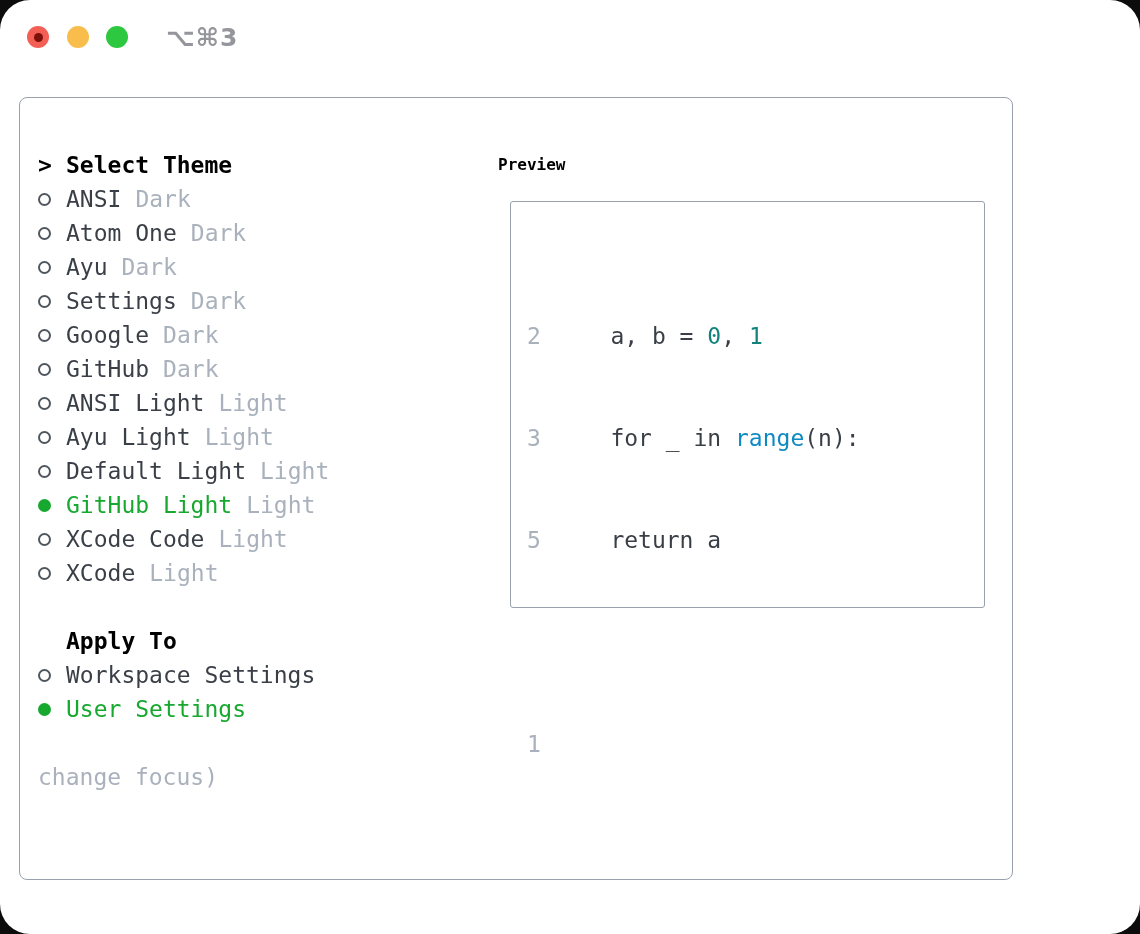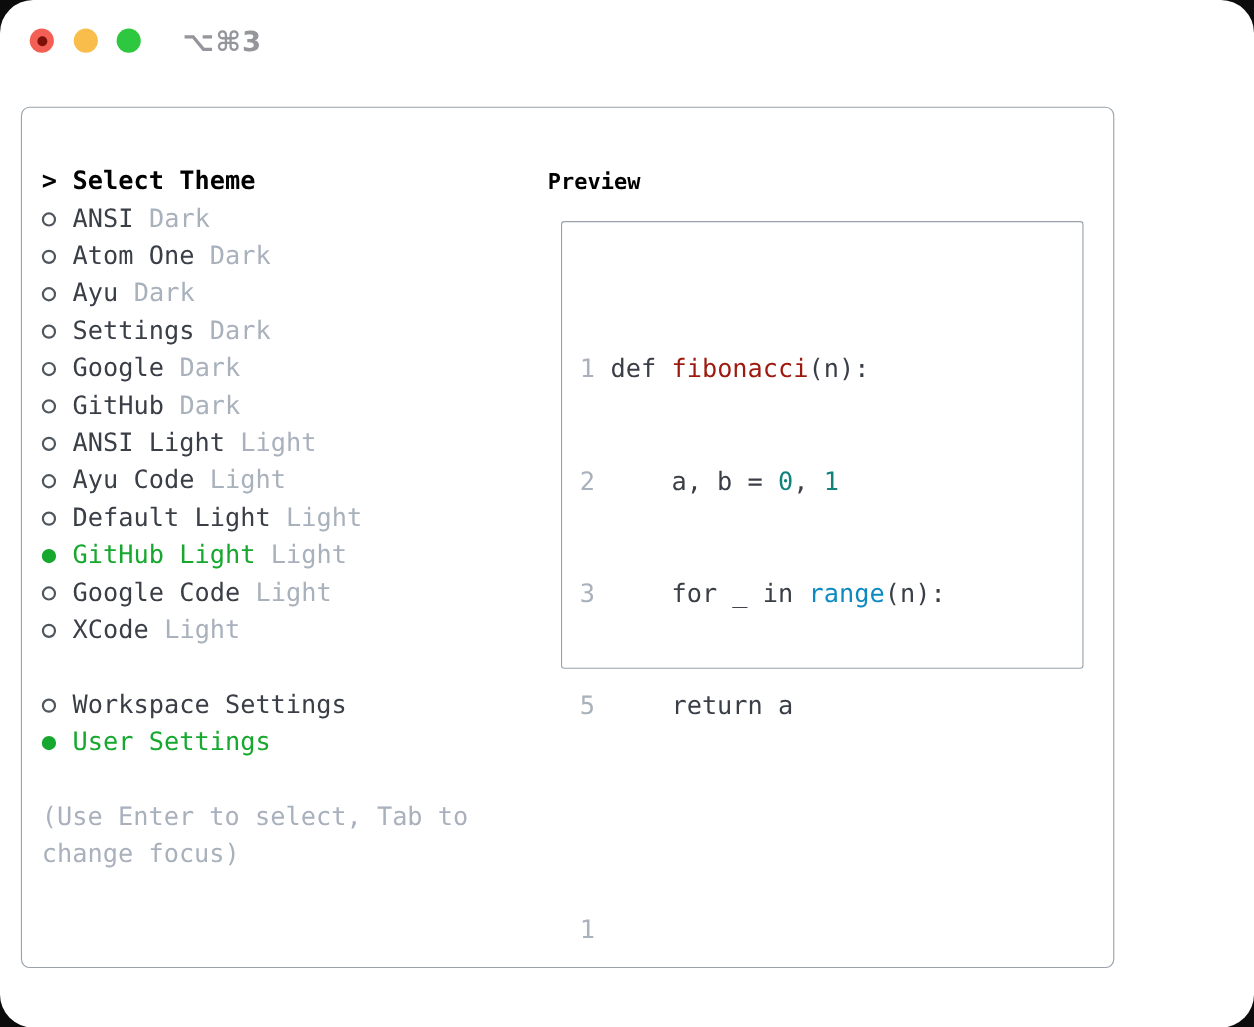--- a/index.html
+++ b/index.html
@@ -47,21 +47,21 @@
   .t-name { color: #3a3f47; }
   .row.selected .t-name { color: #17a82f; }
   .t-variant { color: #a9b1bc; margin-left: 14px; text-align: center; }
   .apply-label { font-weight: 700; color: #000; }
   .row.selected .opt-name { color: #17a82f; }
   .spacer-row { height: 34px; }
   .hint-line { height: 34px; line-height: 34px; font-size: 23px; color: #a9b1bc; white-space: pre; }
   
   .preview-title {
     position: absolute; left: 498px; top: 148px; height: 34px; line-height: 34px;
-    font-size: 20px; font-weight: 700; color: #000;
+    font-size: 16px; font-weight: 700; color: #000;
   }
   .preview-box {
     position: absolute; left: 510px; top: 201px; width: 475px; height: 407px;
     border: 1.5px solid #99a1ac; border-radius: 3px; background: #fff;
   }
   .code { position: absolute; left: 16px; top: 49px; font-size: 23px; line-height: 34px; white-space: pre; }
   .code-line { height: 34px; }
   .ln { display: inline-block; width: 28px; color: #a9b1bc; }
   .tok-plain   { color: #3a3f47; }
   .tok-title   { color: #9d1a10; }
@@ -101,55 +101,56 @@
     <div class="row">
       <span class="radio"></span><span class="t-name">Google</span><span class="t-variant">Dark</span>
     </div>
     <div class="row">
       <span class="radio"></span><span class="t-name">GitHub</span><span class="t-variant">Dark</span>
     </div>
     <div class="row">
       <span class="radio"></span><span class="t-name">ANSI Light</span><span class="t-variant">Light</span>
     </div>
     <div class="row">
-      <span class="radio"></span><span class="t-name">Ayu Code</span><span class="t-variant">Light</span>
+      <span class="radio"></span><span class="t-name">Ayu Light</span><span class="t-variant">Light</span>
     </div>
     <div class="row">
       <span class="radio"></span><span class="t-name">Default Light</span><span class="t-variant">Light</span>
     </div>
     <div class="row selected">
       <span class="radio on"></span><span class="t-name">GitHub Light</span><span class="t-variant">Light</span>
     </div>
     <div class="row">
-      <span class="radio"></span><span class="t-name">Google Code</span><span class="t-variant">Light</span>
+      <span class="radio"></span><span class="t-name">XCode Code</span><span class="t-variant">Light</span>
     </div>
     <div class="row">
       <span class="radio"></span><span class="t-name">XCode</span><span class="t-variant">Light</span>
     </div>
 
     <div class="spacer-row"></div>
 
+    <div class="row">
+      <span class="marker"></span><span class="apply-label">Apply To</span>
+    </div>
     <div class="row">
       <span class="radio"></span><span class="opt-name">Workspace Settings</span>
     </div>
     <div class="row selected">
       <span class="radio on"></span><span class="opt-name">User Settings</span>
     </div>
 
     <div class="spacer-row"></div>
 
-    <div class="hint-line">(Use Enter to select, Tab to</div>
     <div class="hint-line">change focus)</div>
   </div>
 
   <div class="preview-title">Preview</div>
 
   <div class="preview-box">
     <div class="code">
-      <div class="code-line"><span class="ln">1</span><span class="tok-plain">def </span><span class="tok-title">fibonacci</span><span class="tok-plain">(n):</span></div>
       <div class="code-line"><span class="ln">2</span><span class="tok-plain">    a, b = </span><span class="tok-num">0</span><span class="tok-plain">, </span><span class="tok-num">1</span></div>
       <div class="code-line"><span class="ln">3</span><span class="tok-plain">    for _ in </span><span class="tok-builtin">range</span><span class="tok-plain">(n):</span></div>
       <div class="code-line"><span class="ln">5</span><span class="tok-plain">    return a</span></div>
       <div class="code-line"></div>
       <div class="code-line"><span class="ln">1</span></div>
       
       
     </div>
   </div>
 

